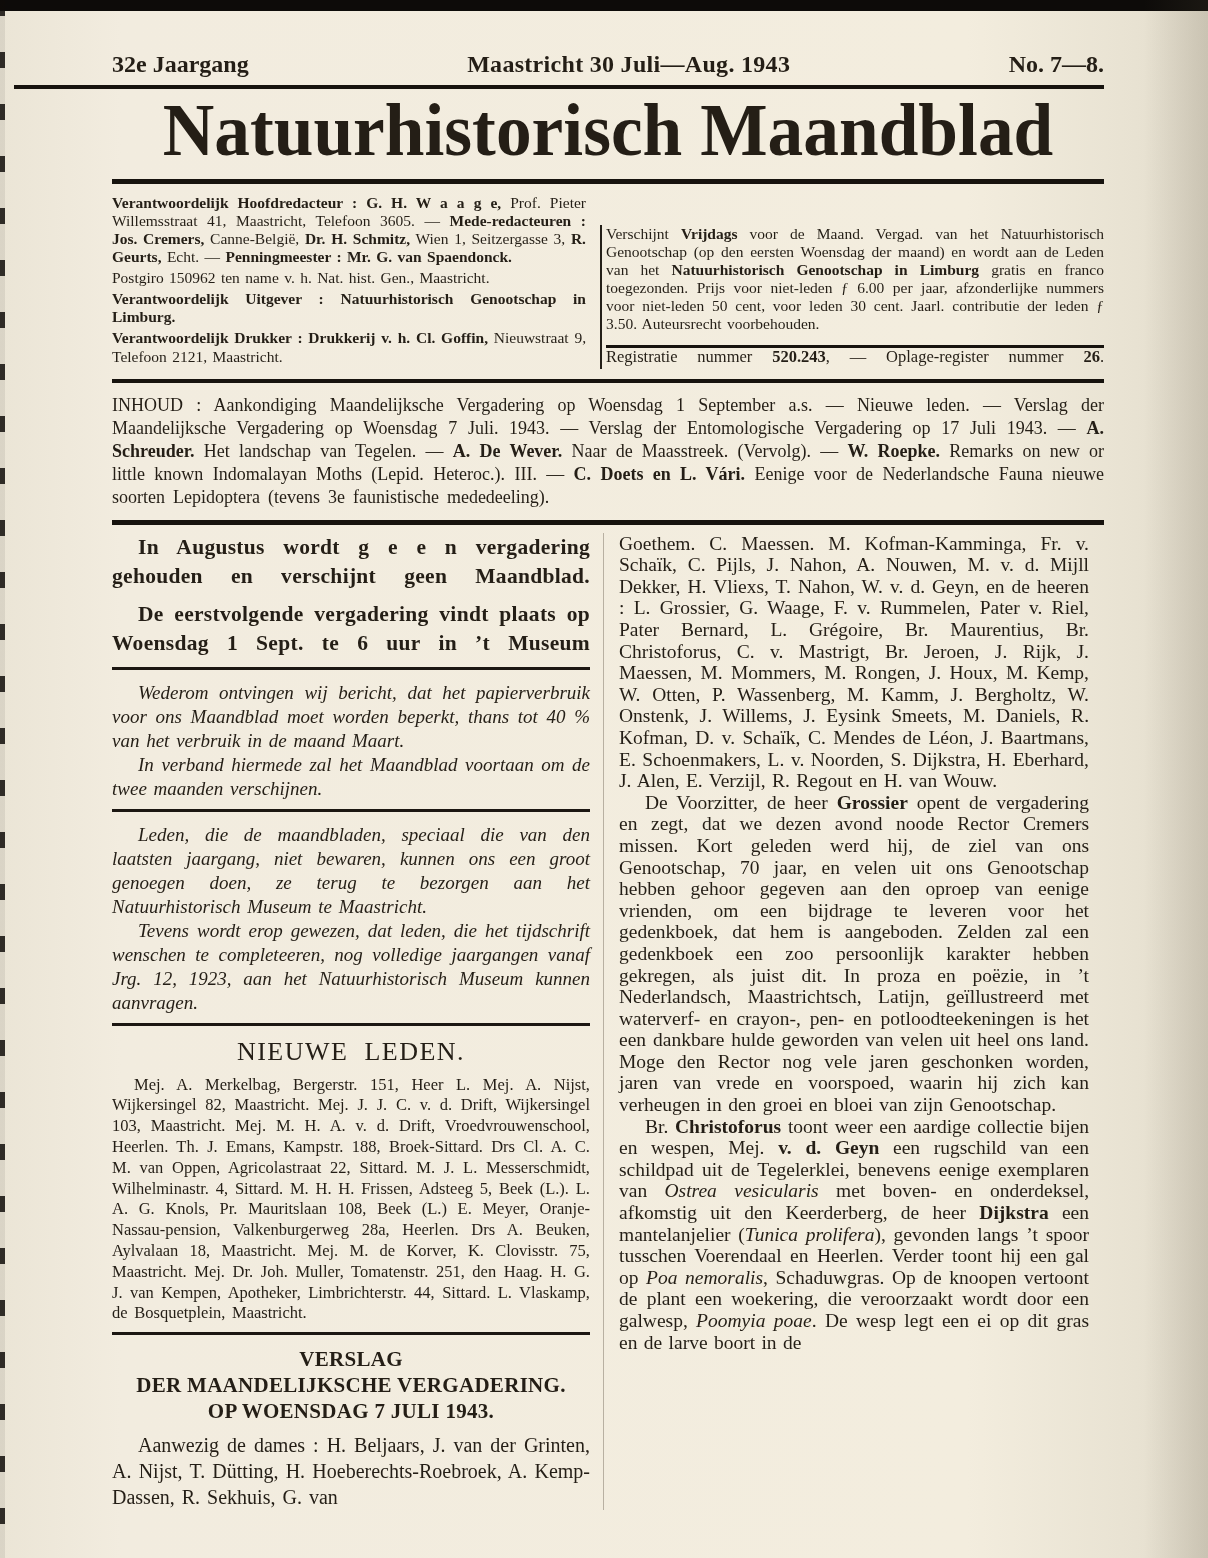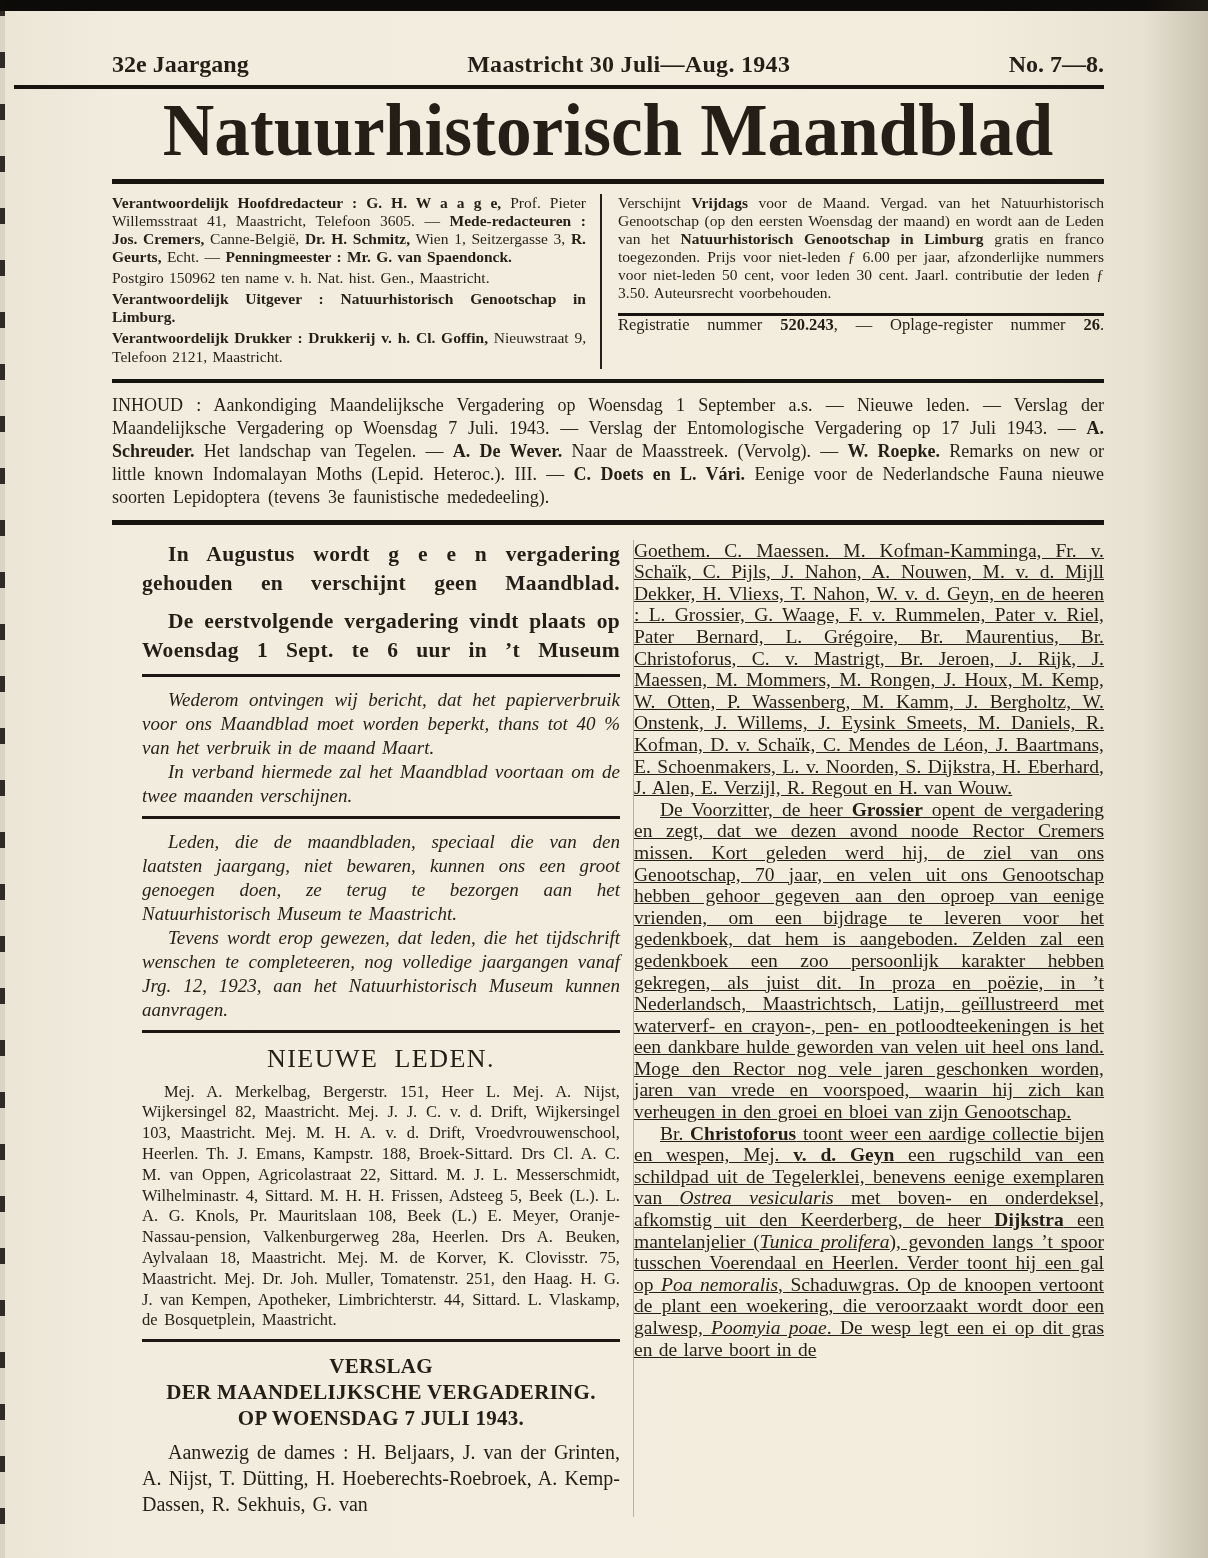--- a/index.html
+++ b/index.html
@@ -18,31 +18,31 @@
   .jheader{display:flex;justify-content:space-between;align-items:baseline;margin-top:27px;font-weight:bold;font-size:24px;}
   .jheader .mid{letter-spacing:.3px;}
   .rule{background:#17130e;}
   .rule-head{height:4px;margin-top:7px;margin-left:-98px;width:calc(100% + 98px);}
   .rule-3{height:3px;}
   .rule-4{height:4px;margin-top:10px;}
   .rule-5{height:5px;}
   .title{margin:6px 0 0;text-align:center;font-size:70px;line-height:1.04;font-weight:bold;letter-spacing:0px;transform:scale(1.02,1.06);transform-origin:center;}
   .subtitle{text-align:center;font-weight:bold;font-size:27px;margin-top:8px;letter-spacing:.2px;}
   .rule-sub{margin-top:11px;}
-  .masthead{display:flex;margin-top:10px;}
+  .masthead{display:flex;margin-top:10px;align-items:flex-end;}
   .m-left{width:474px;padding-right:14px;}
-  .m-right{flex:1;border-left:2px solid #241f18;padding-left:16px;}
+  .m-right{flex:1;border-left:2px solid #241f18;padding-left:4px;}
   .masthead p{margin:0 0 3px;font-size:15.5px;line-height:18.1px;text-align:justify;word-spacing:1.5px;}
   .m-right .pub{margin-bottom:11px;}
   .m-right .registration{font-size:16.5px;text-align:justify;text-align-last:justify;}
   .inhoud{margin:11px 0 0;font-size:18px;line-height:23px;text-align:justify;word-spacing:3.5px;}
   .rule-toc{margin-top:11px;}
-  .cols{display:flex;margin-top:15px;justify-content:flex-end;}
+  .cols{display:flex;margin-top:8px;}
   .col-l{width:478px;padding-right:13px;}
-  .col-r{width:470px;border-left:1px solid rgba(60,48,34,.32);text-decoration:underline;}
+  .col-r{width:470px;padding-left:15px;border-left:1px solid rgba(60,48,34,.32);}
   .ann{font-size:21.5px;font-weight:bold;line-height:29px;margin:0 0 9px;text-indent:26px;
        text-align:justify;text-align-last:justify;word-spacing:4px;letter-spacing:.3px;}
   .srule{height:3px;background:#1c1712;margin:8px 0 11px;}
   .notice p{font-style:italic;font-size:19px;line-height:24px;margin:0;text-indent:26px;text-align:justify;word-spacing:2px;}
   .nlh{margin:2px 0 8px;font-size:26px;font-weight:normal;text-align:center;letter-spacing:1.5px;word-spacing:8px;}
   .members{margin:0;font-size:16.5px;line-height:20.8px;text-indent:22px;text-align:justify;word-spacing:2.5px;}
   .vh{margin:2px 0 0;font-size:21px;font-weight:bold;text-align:center;line-height:26px;letter-spacing:.3px;}
   .aanw{margin:8px 0 0;font-size:20px;line-height:26px;text-indent:26px;text-align:justify;word-spacing:2px;}
   .col-r p{margin:0;font-size:19.5px;line-height:21.6px;text-align:justify;word-spacing:1.5px;}
   .col-r p.ind{text-indent:26px;}

